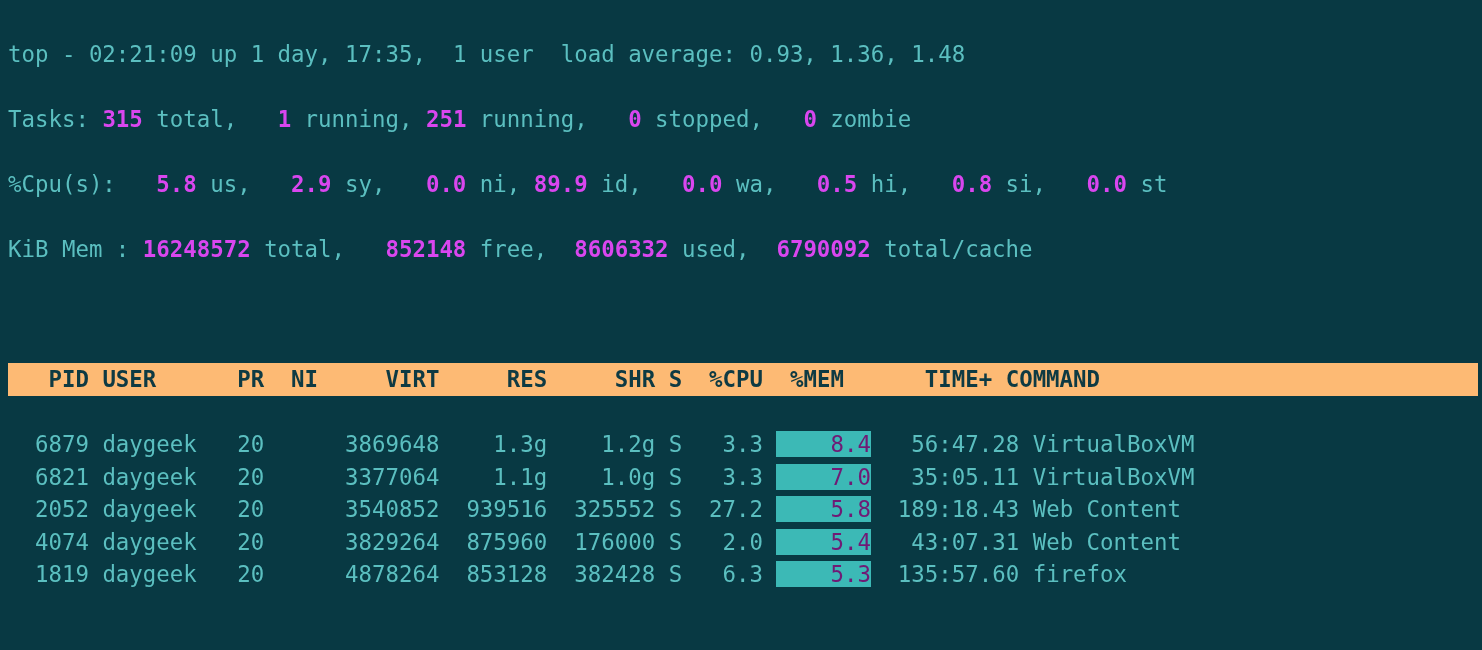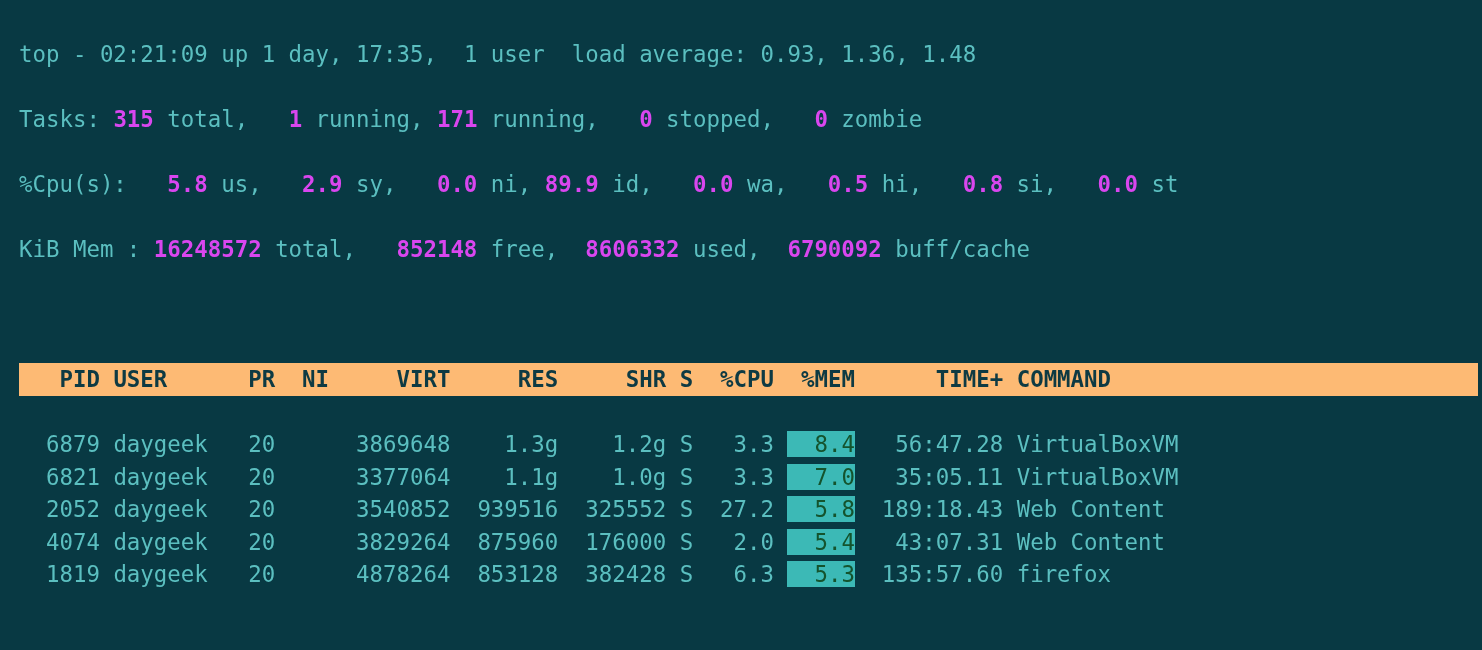--- a/index.html
+++ b/index.html
@@ -11,27 +11,27 @@
     font-size: 22.4px;
     line-height: 1.45;
   }
   .terminal {
     padding: 6px 4px 10px 8px;
     white-space: pre;
   }
   .dim   { color: #5bbfc0; }
   .bold  { color: #d946ef; font-weight: bold; }
   .hdr   { background: #fdba74; color: #0e3a43; font-weight: 600; }
-  .hl    { background: #3cb9b6; color: #14532d; }
-  .row   { display: block; margin-left: 11px; }
+  .hl    { background: #3cb9b6; color: #701a75; padding-left: 27px; }
+  .row   { display: block; }
 </style>
 </head>
 <body>
 
 <div class="terminal">
 <span class="row"><span class="dim">top - </span><span class="dim">02:21:09</span><span class="dim"> up </span><span class="dim">1 day, 17:35</span><span class="dim">,  </span><span class="dim">1 user</span><span class="dim">  load average: </span><span class="dim">0.93, 1.36, 1.48</span></span>
-<span class="row"><span class="dim">Tasks: </span><span class="bold">315</span><span class="dim"> total,</span><span class="bold">   1</span><span class="dim"> running,</span><span class="bold"> 171</span><span class="dim"> running,</span><span class="bold">   0</span><span class="dim"> stopped,</span><span class="bold">   0</span><span class="dim"> zombie</span></span>
+<span class="row"><span class="dim">Tasks: </span><span class="bold">315</span><span class="dim"> total,</span><span class="bold">   1</span><span class="dim"> running,</span><span class="bold"> 251</span><span class="dim"> running,</span><span class="bold">   0</span><span class="dim"> stopped,</span><span class="bold">   0</span><span class="dim"> zombie</span></span>
 <span class="row"><span class="dim">%Cpu(s):</span><span class="bold">   5.8</span><span class="dim"> us,</span><span class="bold">   2.9</span><span class="dim"> sy,</span><span class="bold">   0.0</span><span class="dim"> ni,</span><span class="bold"> 89.9</span><span class="dim"> id,</span><span class="bold">   0.0</span><span class="dim"> wa,</span><span class="bold">   0.5</span><span class="dim"> hi,</span><span class="bold">   0.8</span><span class="dim"> si,</span><span class="bold">   0.0</span><span class="dim"> st</span></span>
-<span class="row"><span class="dim">KiB Mem : </span><span class="bold">16248572</span><span class="dim"> total,</span><span class="bold">   852148</span><span class="dim"> free,</span><span class="bold">  8606332</span><span class="dim"> used,</span><span class="bold">  6790092</span><span class="dim"> buff/cache</span></span>
+<span class="row"><span class="dim">KiB Mem : </span><span class="bold">16248572</span><span class="dim"> total,</span><span class="bold">   852148</span><span class="dim"> free,</span><span class="bold">  8606332</span><span class="dim"> used,</span><span class="bold">  6790092</span><span class="dim"> total/cache</span></span>
 <span class="row"> </span>
 <span class="row hdr"><span>   PID</span> <span>USER     </span><span> PR</span> <span> NI</span> <span>    VIRT</span> <span>    RES</span> <span>    SHR</span> <span>S</span> <span> %CPU</span> <span> %MEM</span> <span>     TIME+</span> <span>COMMAND                     </span></span>
 <div id="process-list"><span class="row"><span class="dim">  6879</span> <span class="dim">daygeek  </span><span class="dim"> 20</span> <span class="dim">   </span> <span class="dim"> 3869648</span> <span class="dim">   1.3g</span> <span class="dim">   1.2g</span> <span class="dim">S</span> <span class="dim">  3.3</span> <span class="hl">  8.4</span> <span class="dim">  56:47.28</span> <span class="dim">VirtualBoxVM  </span></span><span class="row"><span class="dim">  6821</span> <span class="dim">daygeek  </span><span class="dim"> 20</span> <span class="dim">   </span> <span class="dim"> 3377064</span> <span class="dim">   1.1g</span> <span class="dim">   1.0g</span> <span class="dim">S</span> <span class="dim">  3.3</span> <span class="hl">  7.0</span> <span class="dim">  35:05.11</span> <span class="dim">VirtualBoxVM  </span></span><span class="row"><span class="dim">  2052</span> <span class="dim">daygeek  </span><span class="dim"> 20</span> <span class="dim">   </span> <span class="dim"> 3540852</span> <span class="dim"> 939516</span> <span class="dim"> 325552</span> <span class="dim">S</span> <span class="dim"> 27.2</span> <span class="hl">  5.8</span> <span class="dim"> 189:18.43</span> <span class="dim">Web Content   </span></span><span class="row"><span class="dim">  4074</span> <span class="dim">daygeek  </span><span class="dim"> 20</span> <span class="dim">   </span> <span class="dim"> 3829264</span> <span class="dim"> 875960</span> <span class="dim"> 176000</span> <span class="dim">S</span> <span class="dim">  2.0</span> <span class="hl">  5.4</span> <span class="dim">  43:07.31</span> <span class="dim">Web Content   </span></span><span class="row"><span class="dim">  1819</span> <span class="dim">daygeek  </span><span class="dim"> 20</span> <span class="dim">   </span> <span class="dim"> 4878264</span> <span class="dim"> 853128</span> <span class="dim"> 382428</span> <span class="dim">S</span> <span class="dim">  6.3</span> <span class="hl">  5.3</span> <span class="dim"> 135:57.60</span> <span class="dim">firefox       </span></span></div>
 </div>
 
 </body></html>

